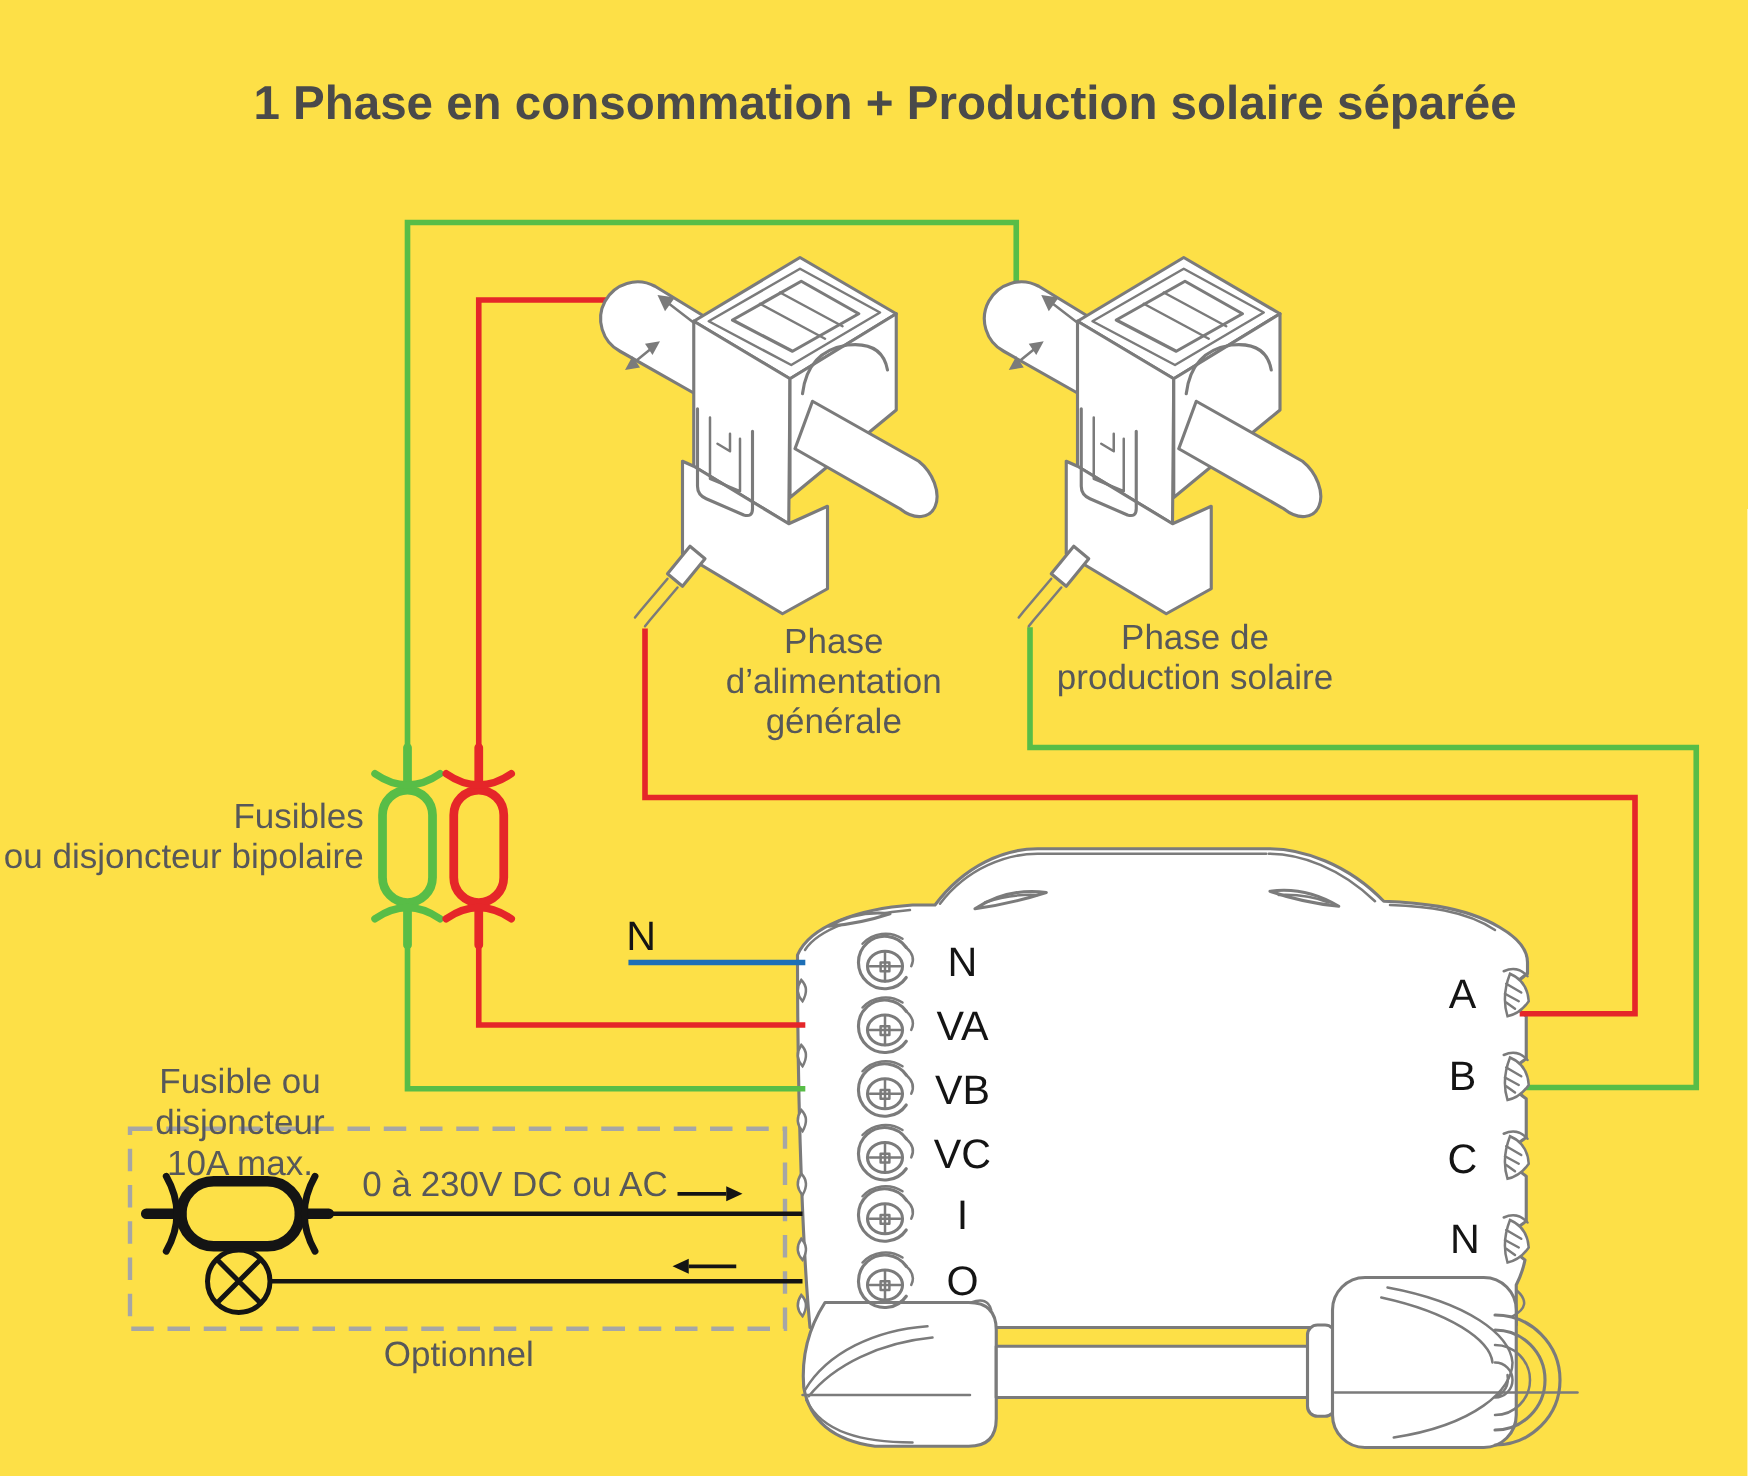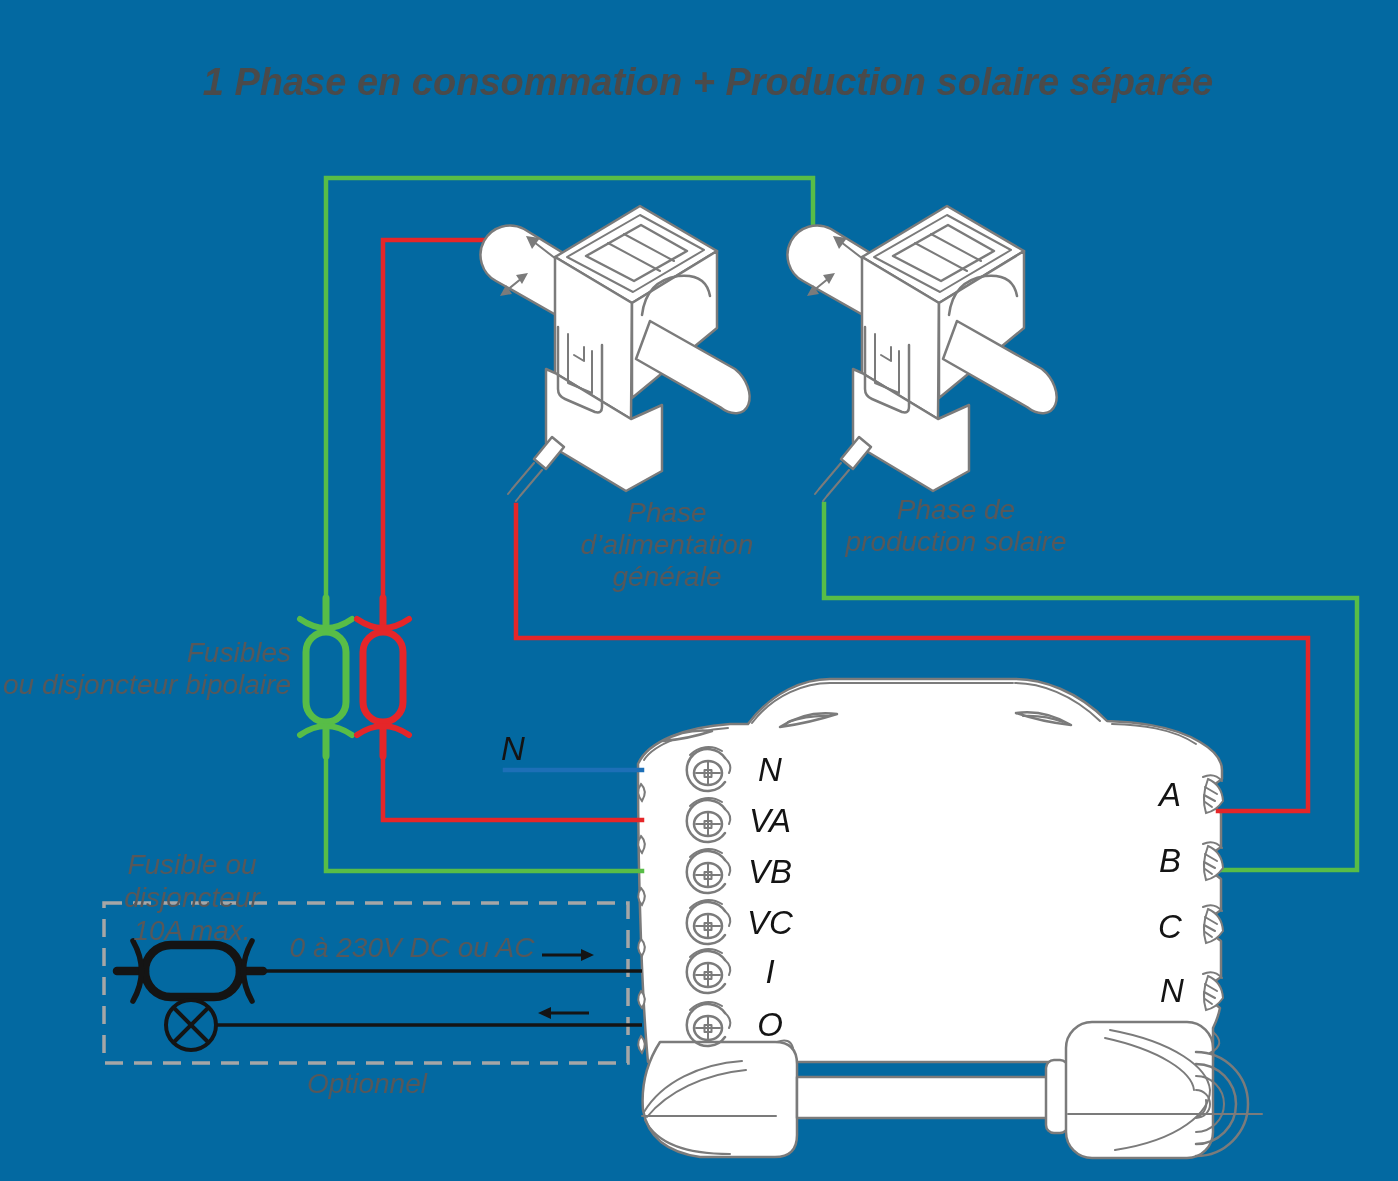--- a/index.html
+++ b/index.html
@@ -1,17 +1,17 @@
 <!DOCTYPE html>
 <html><head>
 <meta charset="utf-8">
 <style>
   html,body{margin:0;padding:0;background:#ffffff;}
-  #stage{position:relative;width:1398px;height:1181px;background:#0369a1;overflow:hidden;
-         font-family:"Liberation Sans", sans-serif;font-style:italic;}
+  #stage{position:relative;width:1398px;height:1181px;background:#fde047;overflow:hidden;
+         font-family:"Liberation Sans", sans-serif;}
   svg{position:absolute;left:0;top:0;}
   text{font-family:"Liberation Sans", sans-serif;}
   .t-title{font-size:38px;font-weight:bold;fill:#4a4a4a;}
   .t-label{font-size:28px;fill:#57585a;}
   .t-term{font-size:33px;fill:#141414;}
   .outline{stroke:#7b7b7b;stroke-width:2.5;fill:none;stroke-linecap:round;stroke-linejoin:round;}
   .outlinef{stroke:#7b7b7b;stroke-width:2.5;fill:#ffffff;stroke-linecap:round;stroke-linejoin:round;}
   .thin{stroke:#7b7b7b;stroke-width:2;fill:none;stroke-linecap:round;stroke-linejoin:round;}
 </style>
 </head>

